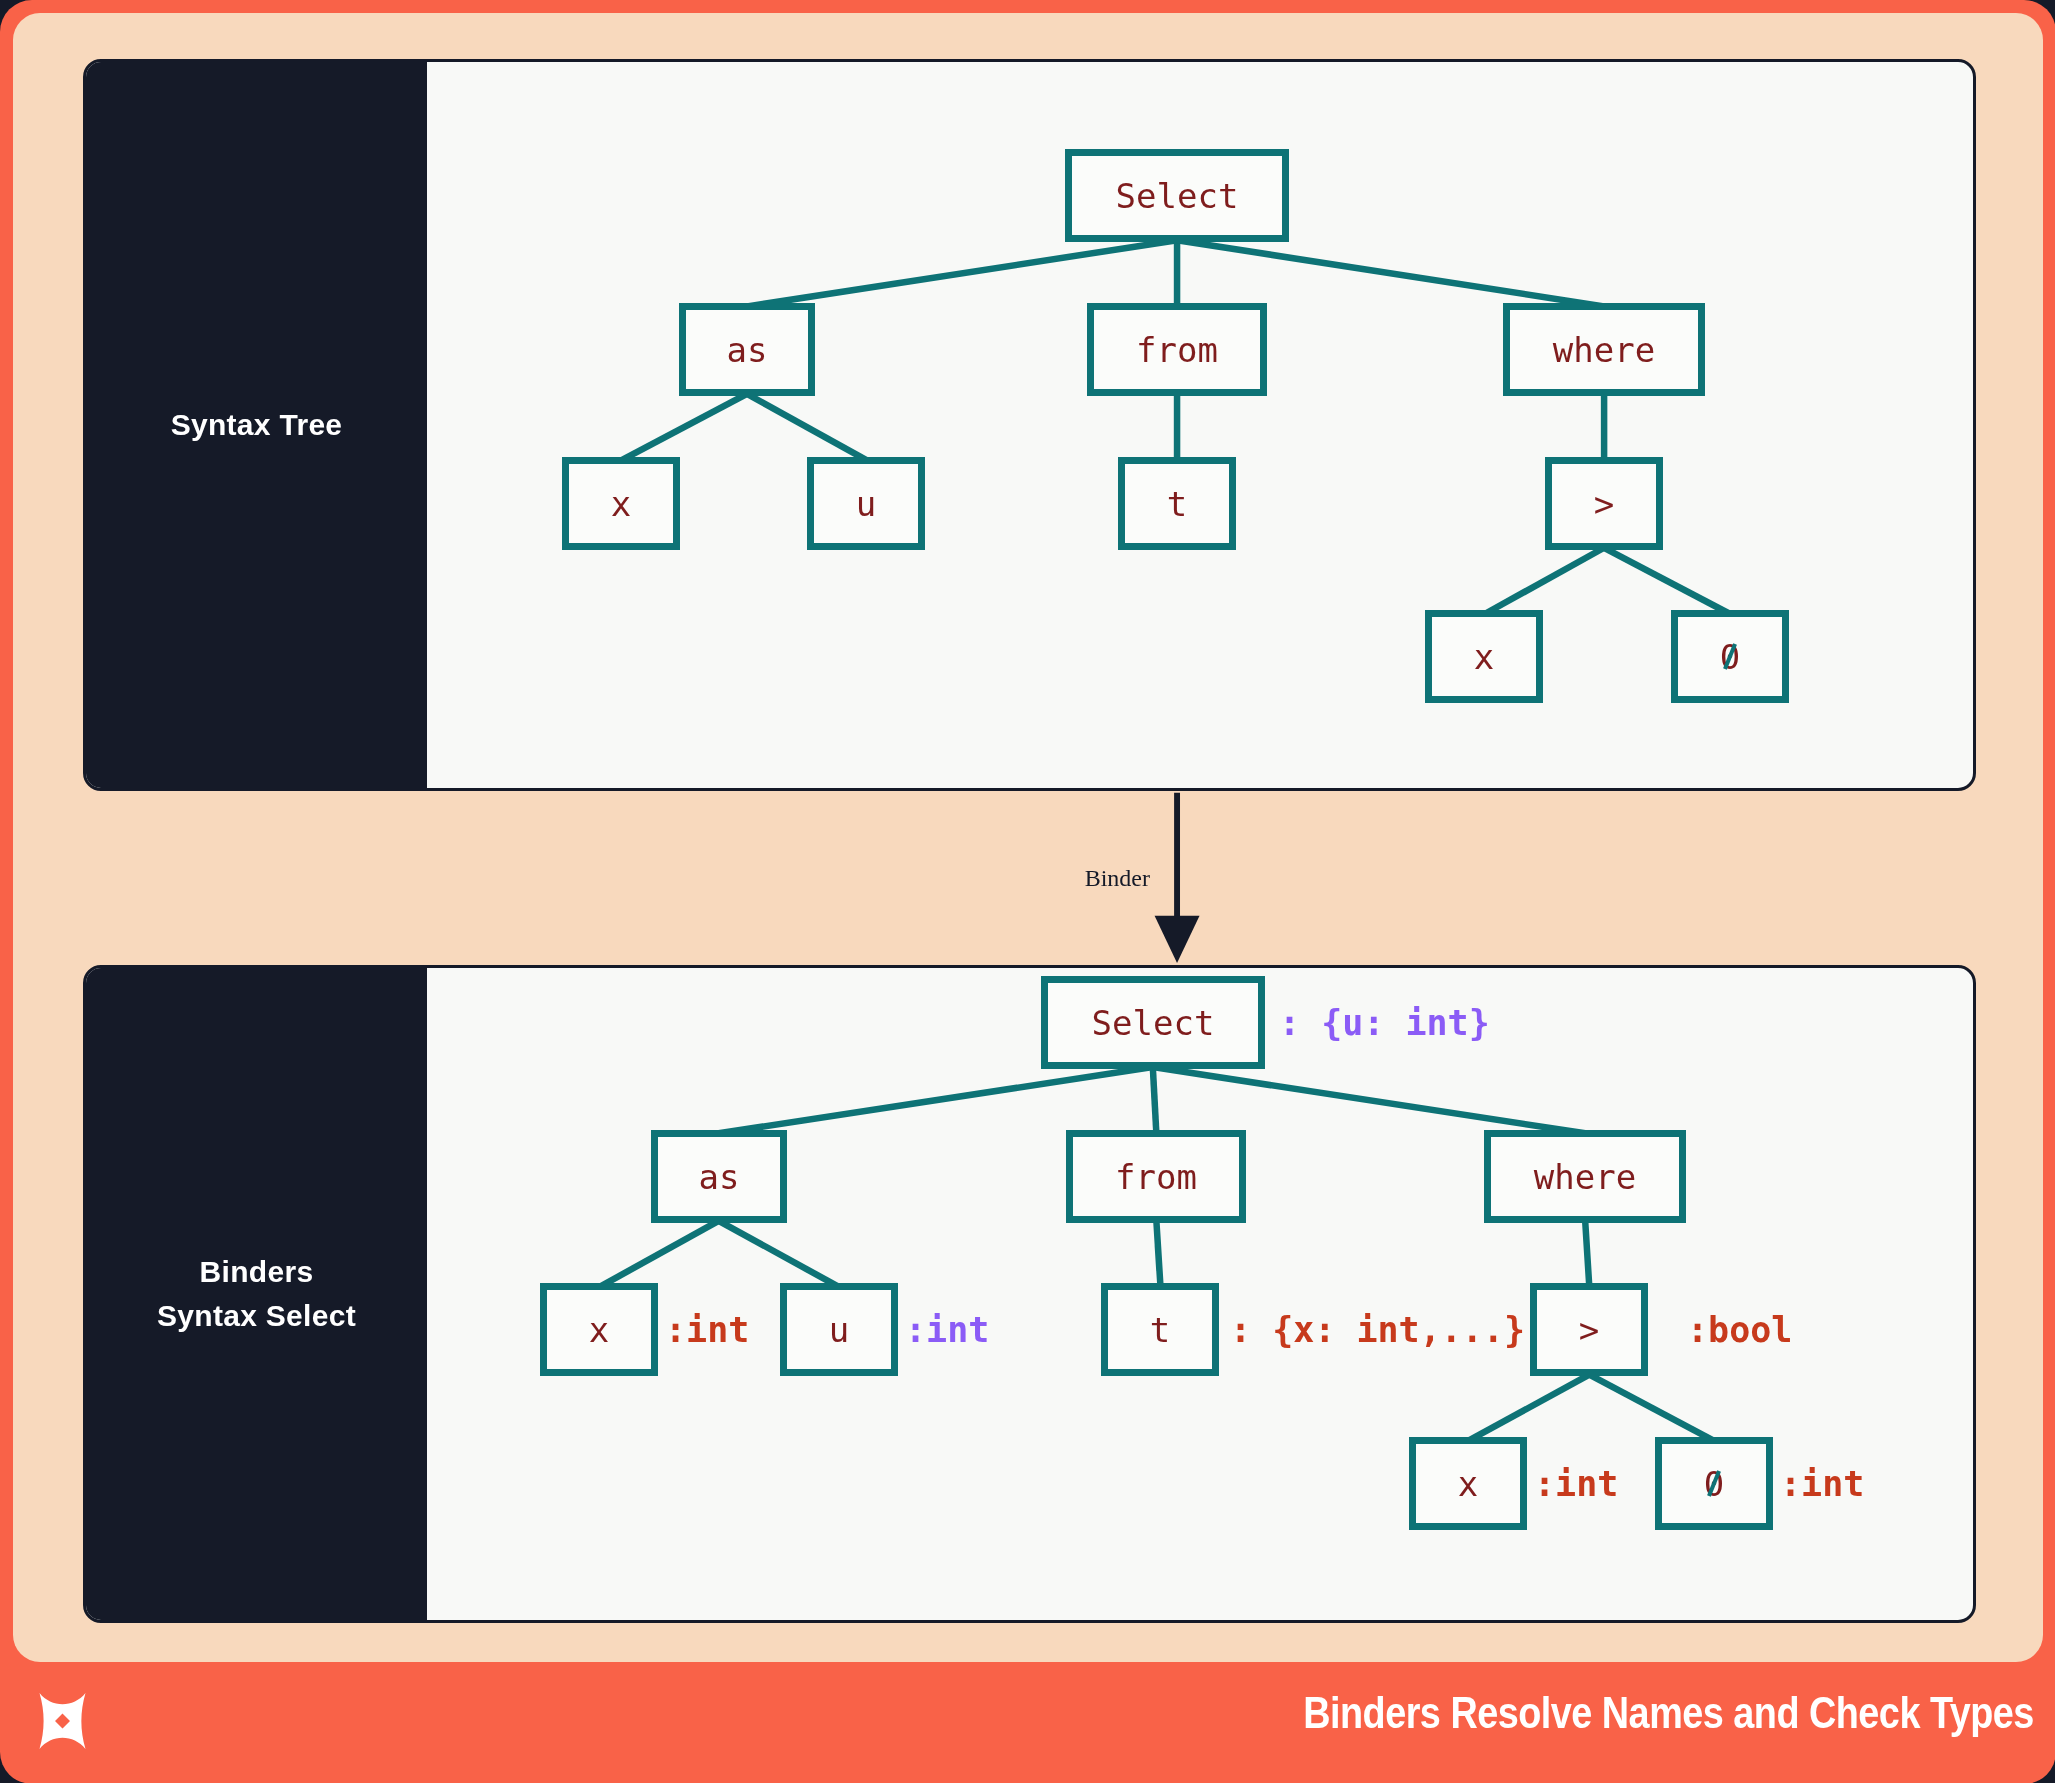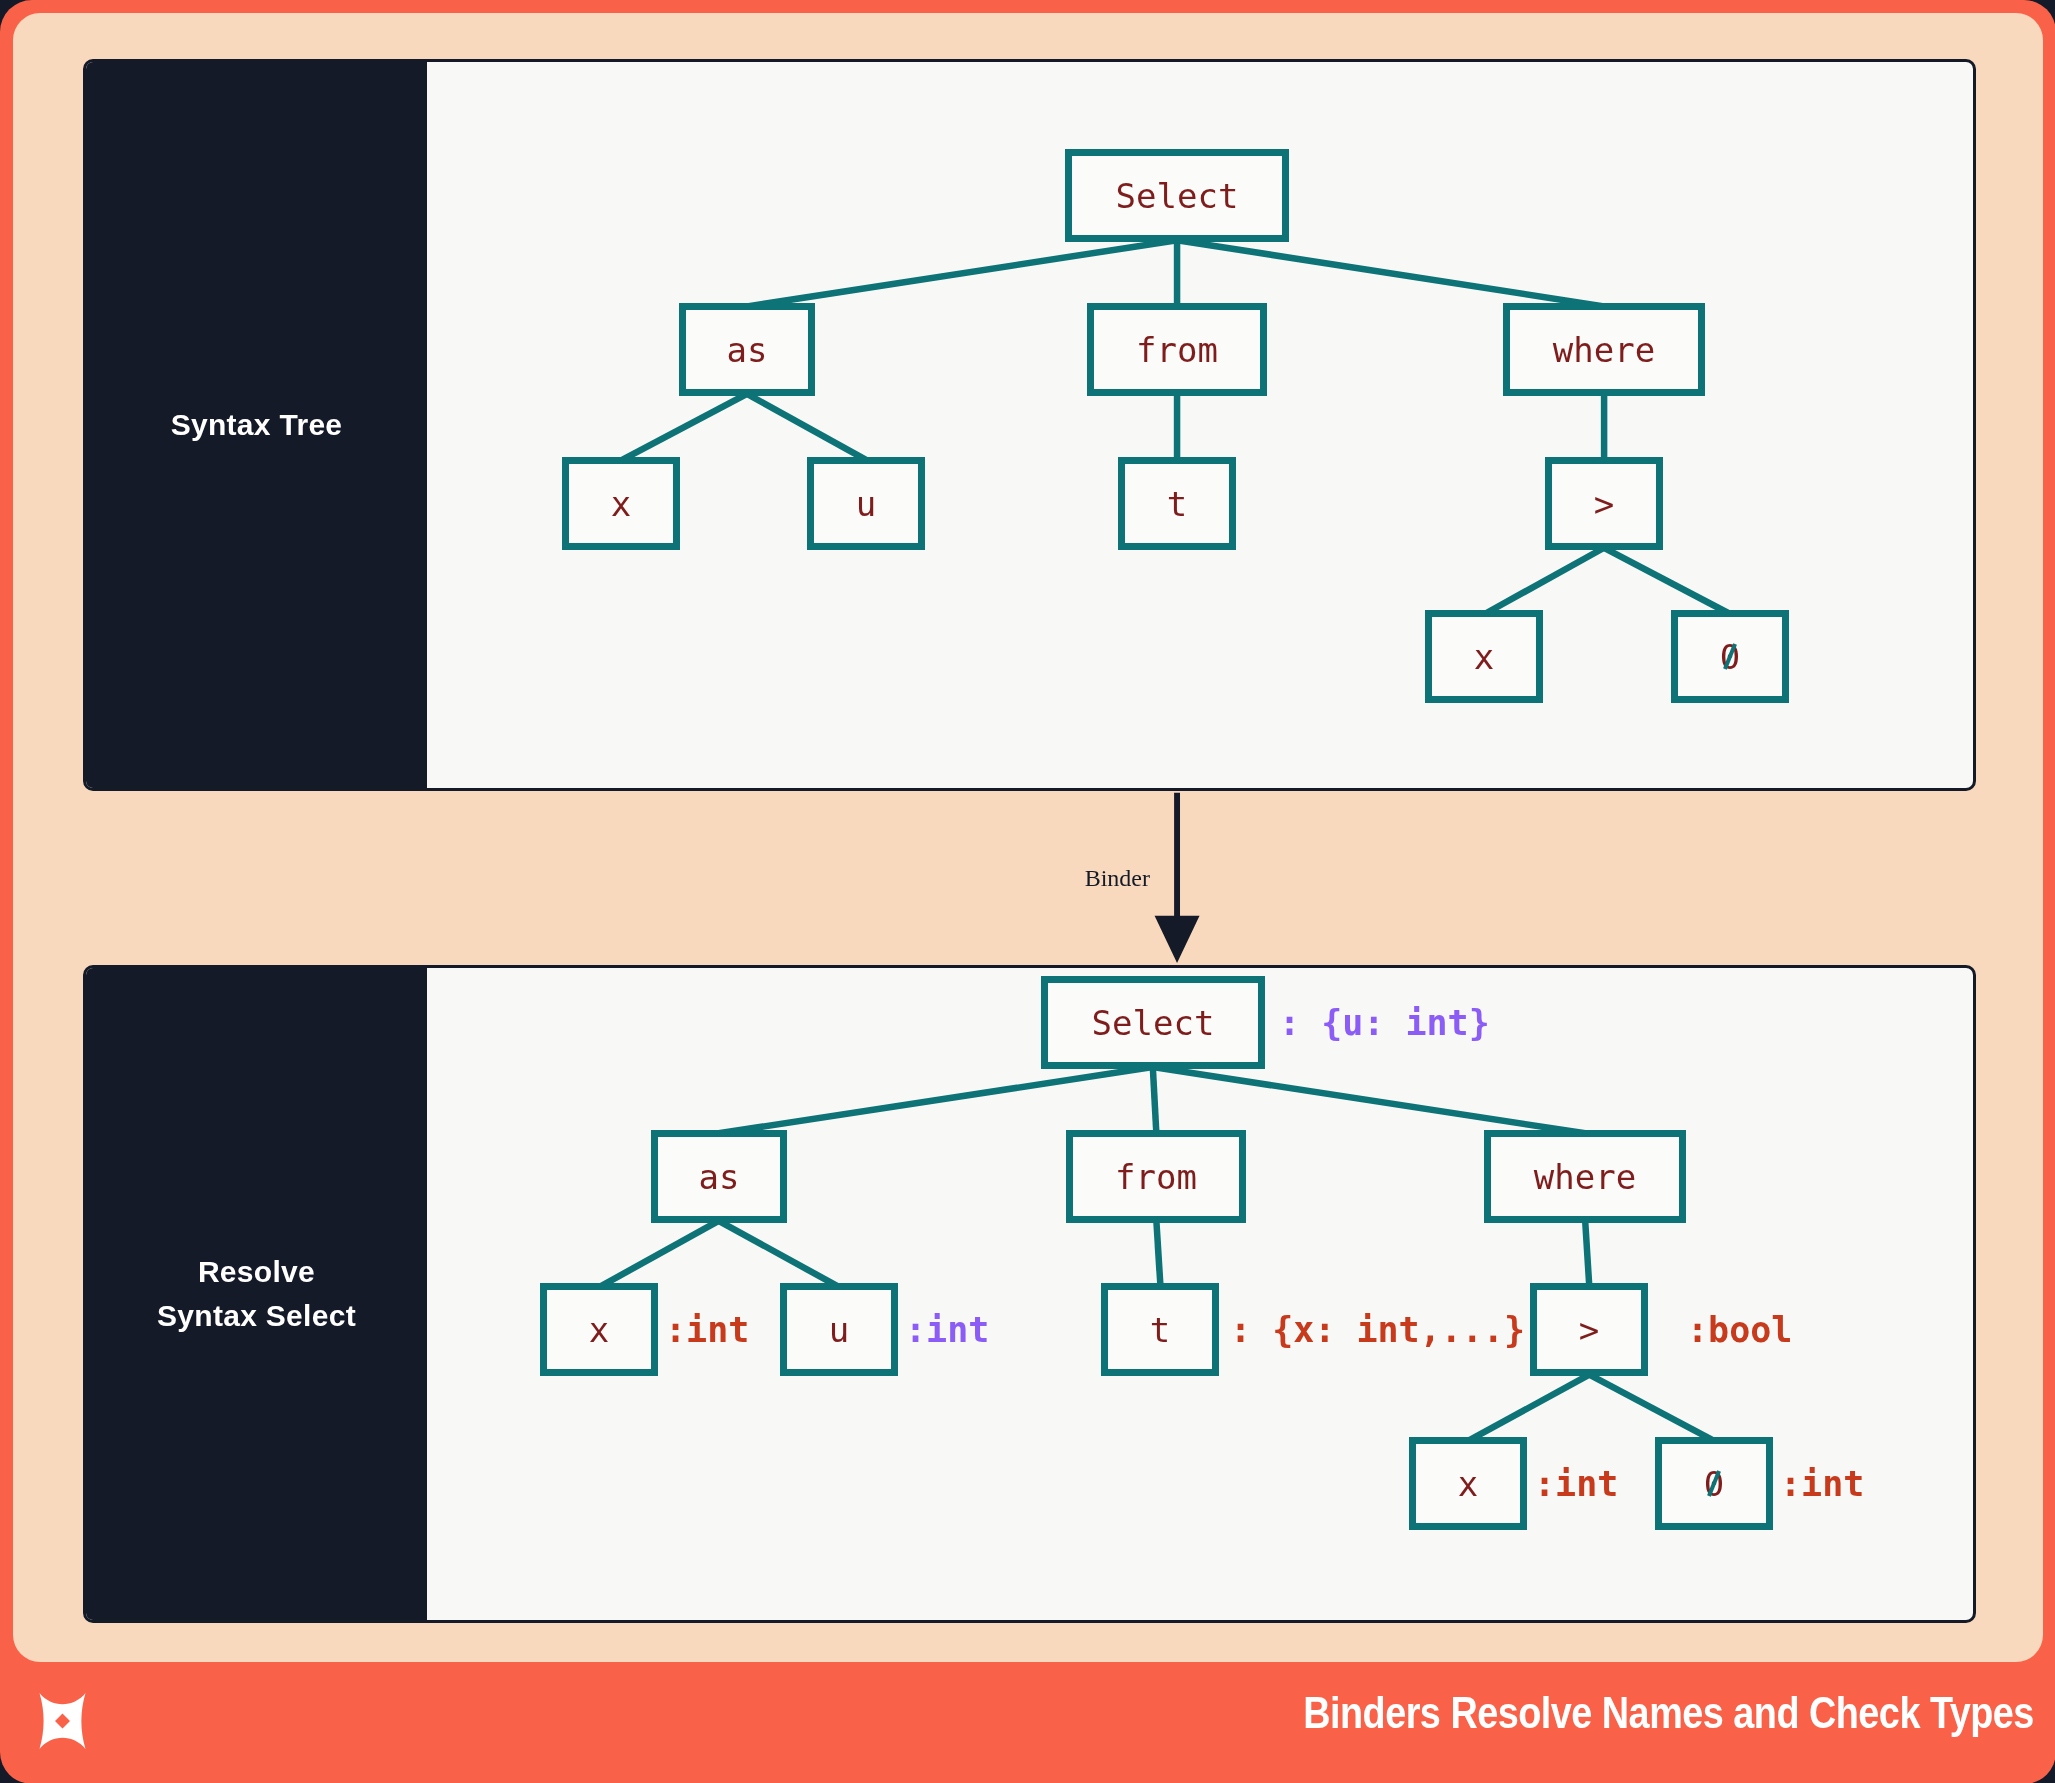--- a/index.html
+++ b/index.html
@@ -13,21 +13,21 @@
   .orange-frame{
     position:absolute;left:0;top:0;width:2056px;height:1784px;
     background:#F96248;border-radius:32px;
   }
   .peach-bg{
     position:absolute;left:13px;top:13px;width:2030px;height:1649px;
     background:#F8D9BD;border-radius:27px;
   }
   .panel{
     position:absolute;left:83px;width:1893px;
-    background:#F8F9F7;border:3px solid #151A28;border-radius:10px;
+    background:#F8F9F7;border:3px solid #151A28;border-radius:18px;
     box-sizing:border-box;overflow:hidden;
   }
   .panel-top{top:59px;height:732px;}
   .panel-bottom{top:965px;height:658px;}
   .sidebar{
     position:absolute;left:0;top:0;bottom:0;width:341px;
     background:#151A28;
     display:flex;flex-direction:column;align-items:center;justify-content:center;
   }
   .sidebar-label{
@@ -85,21 +85,21 @@
 <div class="peach-bg"></div>
 
 <div class="panel panel-top">
   <div class="sidebar">
     <div class="sidebar-label">Syntax Tree</div>
   </div>
 </div>
 
 <div class="panel panel-bottom">
   <div class="sidebar">
-    <div class="sidebar-label">Resolve</div>
+    <div class="sidebar-label">Binders</div>
     <div class="sidebar-label">Syntax Select</div>
   </div>
 </div>
 
 <svg class="edges" viewBox="0 0 3476 3016" xmlns="http://www.w3.org/2000/svg">
   <g stroke="#0E7376" stroke-width="11">
     <line x1="1990" y1="406" x2="1263" y2="518"></line>
     <line x1="1990" y1="406" x2="1990" y2="518"></line>
     <line x1="1990" y1="406" x2="2712" y2="518"></line>
     <line x1="1263" y1="666" x2="1051" y2="778"></line>

